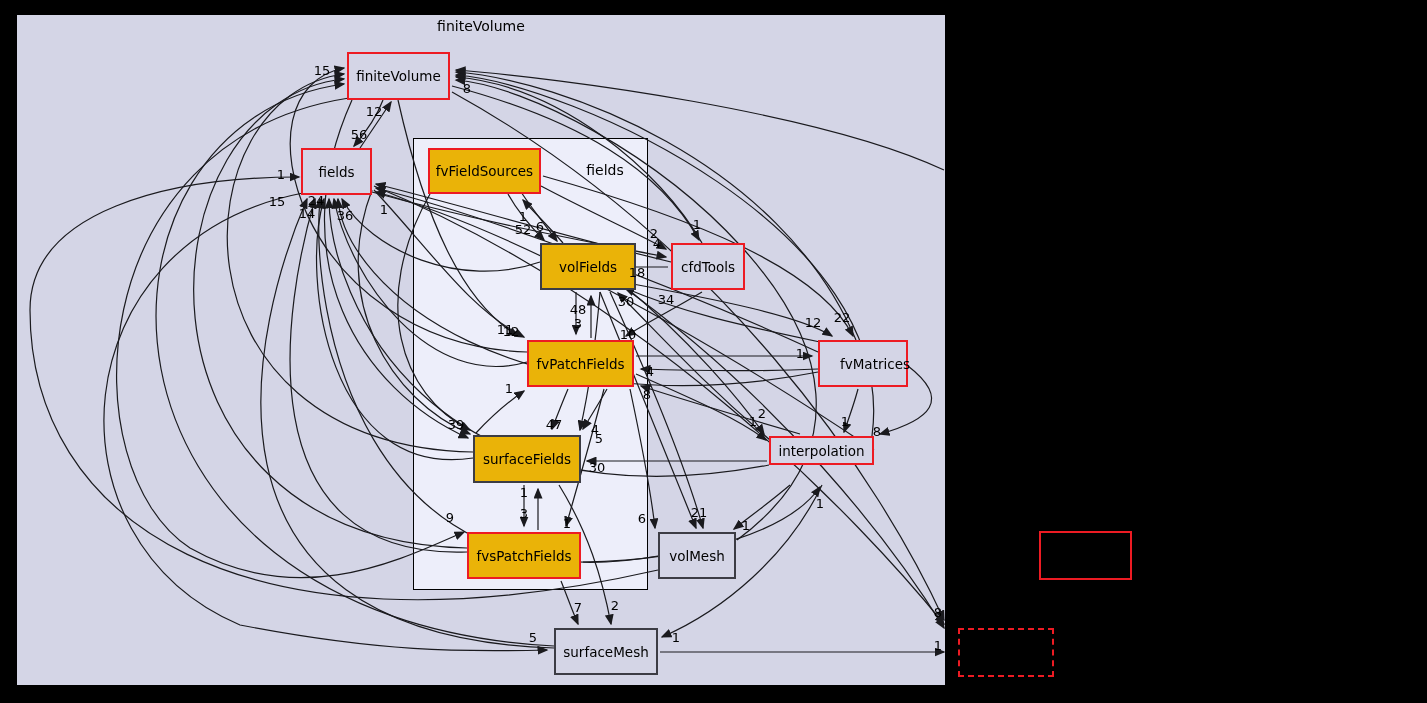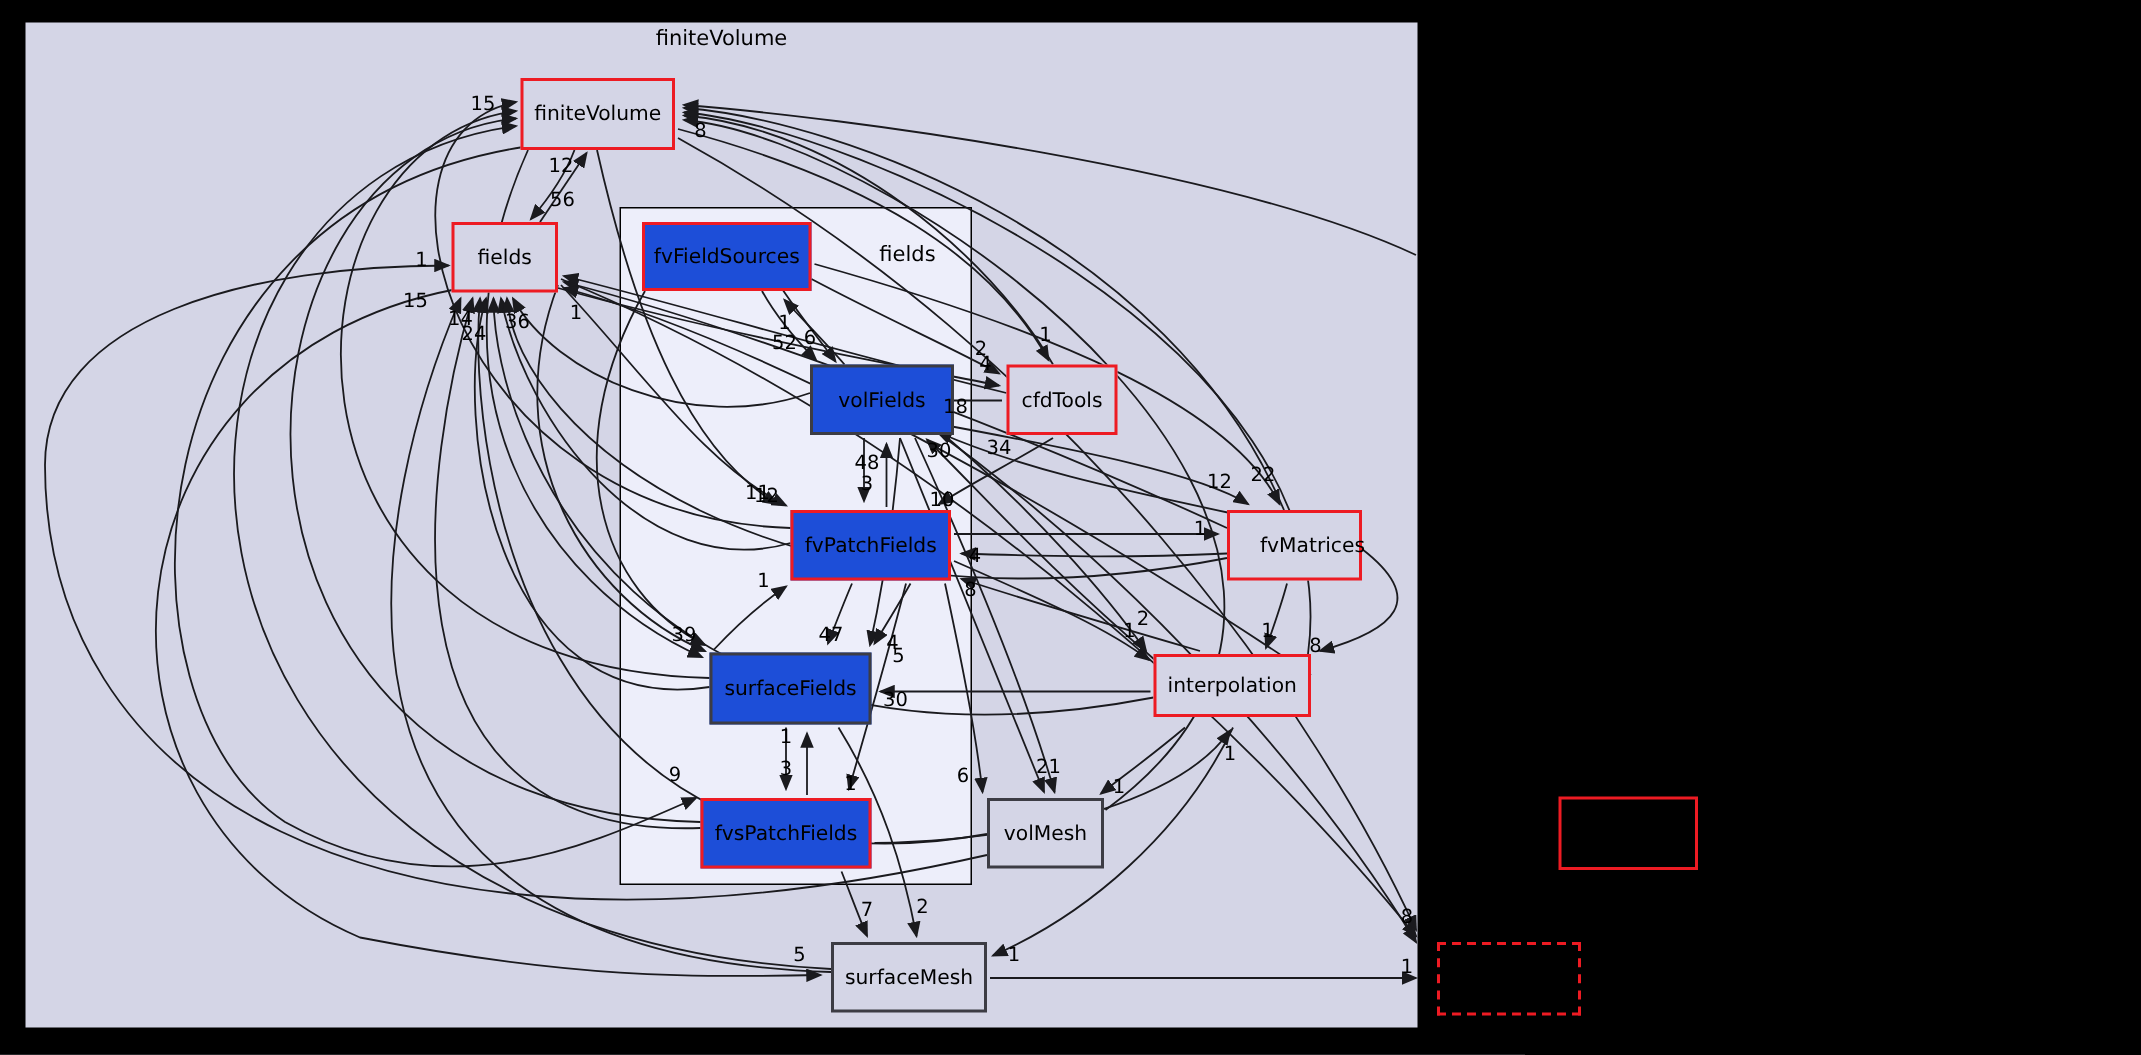--- a/index.html
+++ b/index.html
@@ -13,21 +13,21 @@
     background:#edeefa;border:1px solid #000;box-sizing:border-box;}
   #fields-label{position:absolute;left:575px;top:162px;width:60px;text-align:center;
     font-size:14px;color:#000;}
   #edge-svg{position:absolute;left:0;top:0;width:1427px;height:703px;}
   .node{position:absolute;box-sizing:border-box;display:flex;align-items:center;
     justify-content:center;font-size:13.5px;color:#000;cursor:pointer;}
   .node.red{border:2px solid #ed1b23;}
   .node.dark{border:2px solid #3c3c44;}
   .node.dashed{border-style:dashed;}
   .fill-lavender{background:#d4d5e6;}
-  .fill-white{background:#1d4ed8;}
+  .fill-white{background:#eab308;}
   .fill-black{background:#000000;color:#000;}
   .edge-label{position:absolute;font-size:13px;color:#000;transform:translate(-50%,-50%);
     line-height:1;pointer-events:none;}
 </style>
 </head>
 <body>
 
 <div id="stage">
 
   <div id="outer-cluster"></div>
@@ -141,36 +141,36 @@
 
   <div id="nodes-layer">
       <div class="node red fill-lavender" style="left: 347px; top: 52px; width: 103px; height: 48px;">finiteVolume</div>
       <div class="node red fill-lavender" style="left: 301px; top: 148px; width: 71px; height: 47px;">fields</div>
       <div class="node red fill-white" style="left: 428px; top: 148px; width: 113px; height: 46px;">fvFieldSources</div>
       <div class="node dark fill-white" style="left: 540px; top: 243px; width: 96px; height: 47px;">volFields</div>
       <div class="node red fill-lavender" style="left: 671px; top: 243px; width: 74px; height: 47px;">cfdTools</div>
       <div class="node red fill-white" style="left: 527px; top: 340px; width: 107px; height: 47px;">fvPatchFields</div>
       <div class="node red fill-lavender" style="left: 818px; top: 340px; width: 90px; height: 47px; padding-left: 24px;">fvMatrices</div>
       <div class="node dark fill-white" style="left: 473px; top: 435px; width: 108px; height: 48px;">surfaceFields</div>
-      <div class="node red fill-lavender" style="left: 769px; top: 436px; width: 105px; height: 42px;">interpolation</div>
+      <div class="node red fill-lavender" style="left: 769px; top: 436px; width: 105px; height: 29px;">interpolation</div>
       <div class="node red fill-white" style="left: 467px; top: 532px; width: 114px; height: 47px;">fvsPatchFields</div>
       <div class="node dark fill-lavender" style="left: 658px; top: 532px; width: 78px; height: 47px;">volMesh</div>
       <div class="node dark fill-lavender" style="left: 554px; top: 628px; width: 104px; height: 47px;">surfaceMesh</div>
       <div class="node red fill-black" style="left: 1039px; top: 531px; width: 93px; height: 49px;"></div>
       <div class="node red fill-black dashed" style="left: 958px; top: 628px; width: 96px; height: 49px;"></div>
     </div>
   <div id="labels-layer">
       <span class="edge-label" style="left: 322px; top: 70px;">15</span>
       <span class="edge-label" style="left: 467px; top: 88px;">8</span>
       <span class="edge-label" style="left: 374px; top: 111px;">12</span>
-      <span class="edge-label" style="left: 375px; top: 134px; text-align: right;">56</span>
+      <span class="edge-label" style="left: 359px; top: 134px; text-align: right;">56</span>
       <span class="edge-label" style="left: 281px; top: 174px;">1</span>
       <span class="edge-label" style="left: 277px; top: 201px;">15</span>
       <span class="edge-label" style="left: 307px; top: 213px;">14</span>
-      <span class="edge-label" style="left: 316px; top: 223px;">24</span>
+      <span class="edge-label" style="left: 316px; top: 200px;">24</span>
       <span class="edge-label" style="left: 345px; top: 215px;">36</span>
       <span class="edge-label" style="left: 384px; top: 209px;">1</span>
       <span class="edge-label" style="left: 523px; top: 216px;">1</span>
       <span class="edge-label" style="left: 523px; top: 229px;">52</span>
       <span class="edge-label" style="left: 540px; top: 226px;">6</span>
       <span class="edge-label" style="left: 697px; top: 224px;">1</span>
       <span class="edge-label" style="left: 654px; top: 233px;">2</span>
       <span class="edge-label" style="left: 657px; top: 243px;">4</span>
       <span class="edge-label" style="left: 637px; top: 272px;">18</span>
       <span class="edge-label" style="left: 634px; top: 299px; margin-left: 32px;">34</span>

